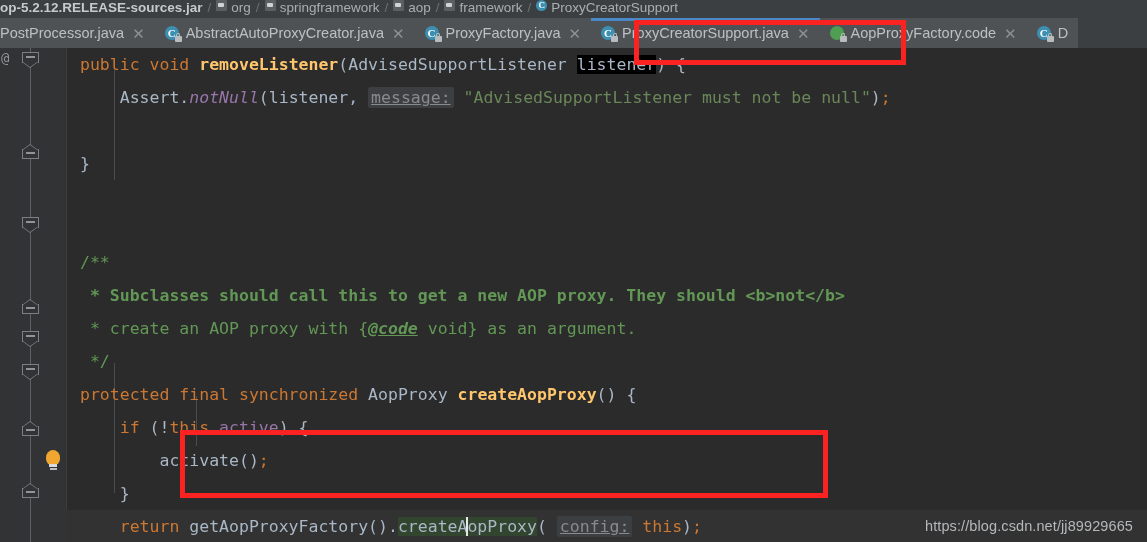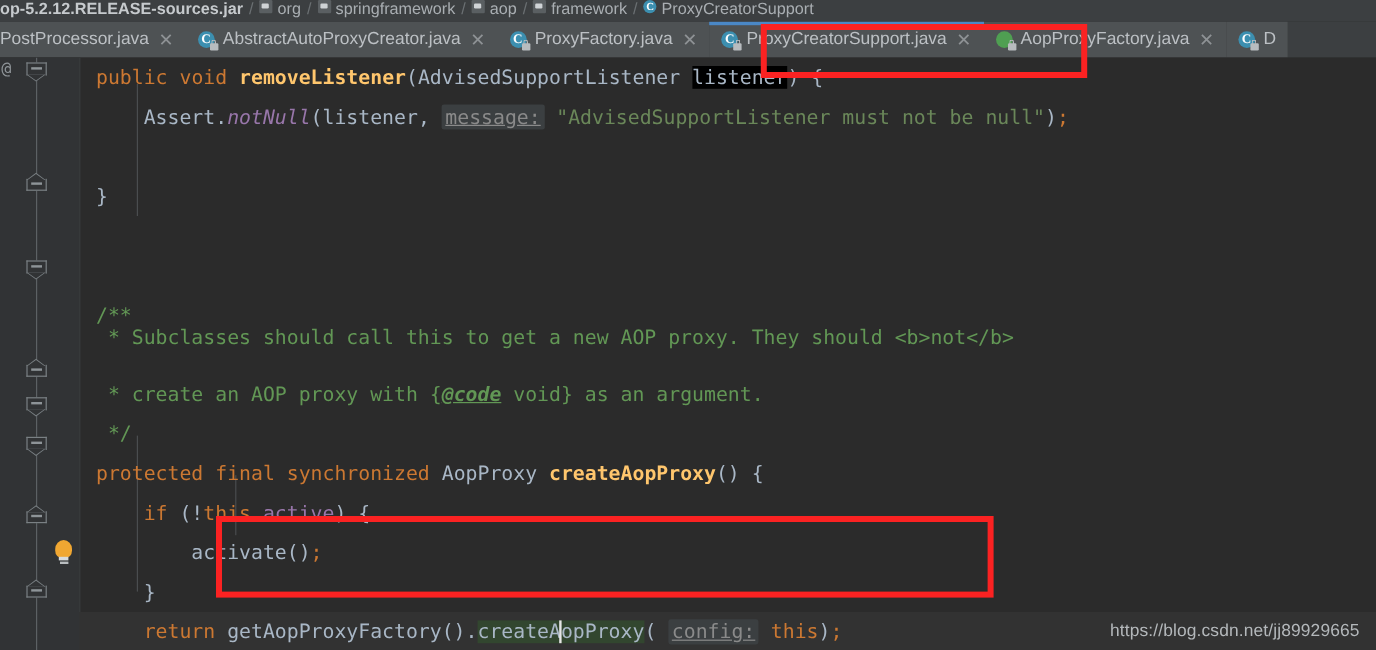--- a/index.html
+++ b/index.html
@@ -427,21 +427,21 @@
     </span>
     <span>ProxyCreatorSupport.java</span>
     <span class="tab-close">✕</span>
   </div>
 
   <div class="tab">
     <span class="tab-icon green">
       <span class="disc">&nbsp;</span>
         <span class="lock"></span>
     </span>
-    <span>AopProxyFactory.java</span>
+    <span>AopProxyFactory.code</span>
     <span class="tab-close">✕</span>
   </div>
 
   <div class="tab">
     <span class="tab-icon">
       <span class="disc">C</span>
         <span class="lock"></span>
     </span>
     <span>D</span>
   </div>
@@ -520,21 +520,21 @@
 
     
     <div class="line" style="top:99px;"><span class="plain">}</span></div>
 
     
     <div class="line" style="top:132px;"></div>
     <div class="line" style="top:165px;"></div>
 
     
     <div class="line" style="top:198px;"><span class="cmt">/**</span></div>
-    <div class="line" style="top:217px;"><span class="cmt"> * Subclasses should call this to get a new AOP proxy. They should &lt;b&gt;not&lt;/b&gt;</span></div>
+    <div class="line" style="top:231px;font-weight:bold;"><span class="cmt"> * Subclasses should call this to get a new AOP proxy. They should &lt;b&gt;not&lt;/b&gt;</span></div>
     <div class="line" style="top:264px;"><span class="cmt"> * create an AOP proxy with {</span><span class="cmt-tag">@code</span><span class="cmt"> void} as an argument.</span></div>
     <div class="line" style="top:297px;"><span class="cmt"> */</span></div>
 
     
     <div class="line" style="top:330px;"><span class="kw">protected</span><span class="plain"> </span><span class="kw">final</span><span class="plain"> </span><span class="kw">synchronized</span><span class="plain"> AopProxy </span><span class="mth-b">createAopProxy</span><span class="plain">() {</span></div>
 
     <div class="line" style="top:363px;"><span class="kw">    if</span><span class="plain"> (!</span><span class="kw">this</span><span class="plain">.</span><span class="fld">active</span><span class="plain">) {</span></div>
 
     <div class="line" style="top:396px;"><span class="plain">        activate()</span><span class="kw">;</span></div>
 

